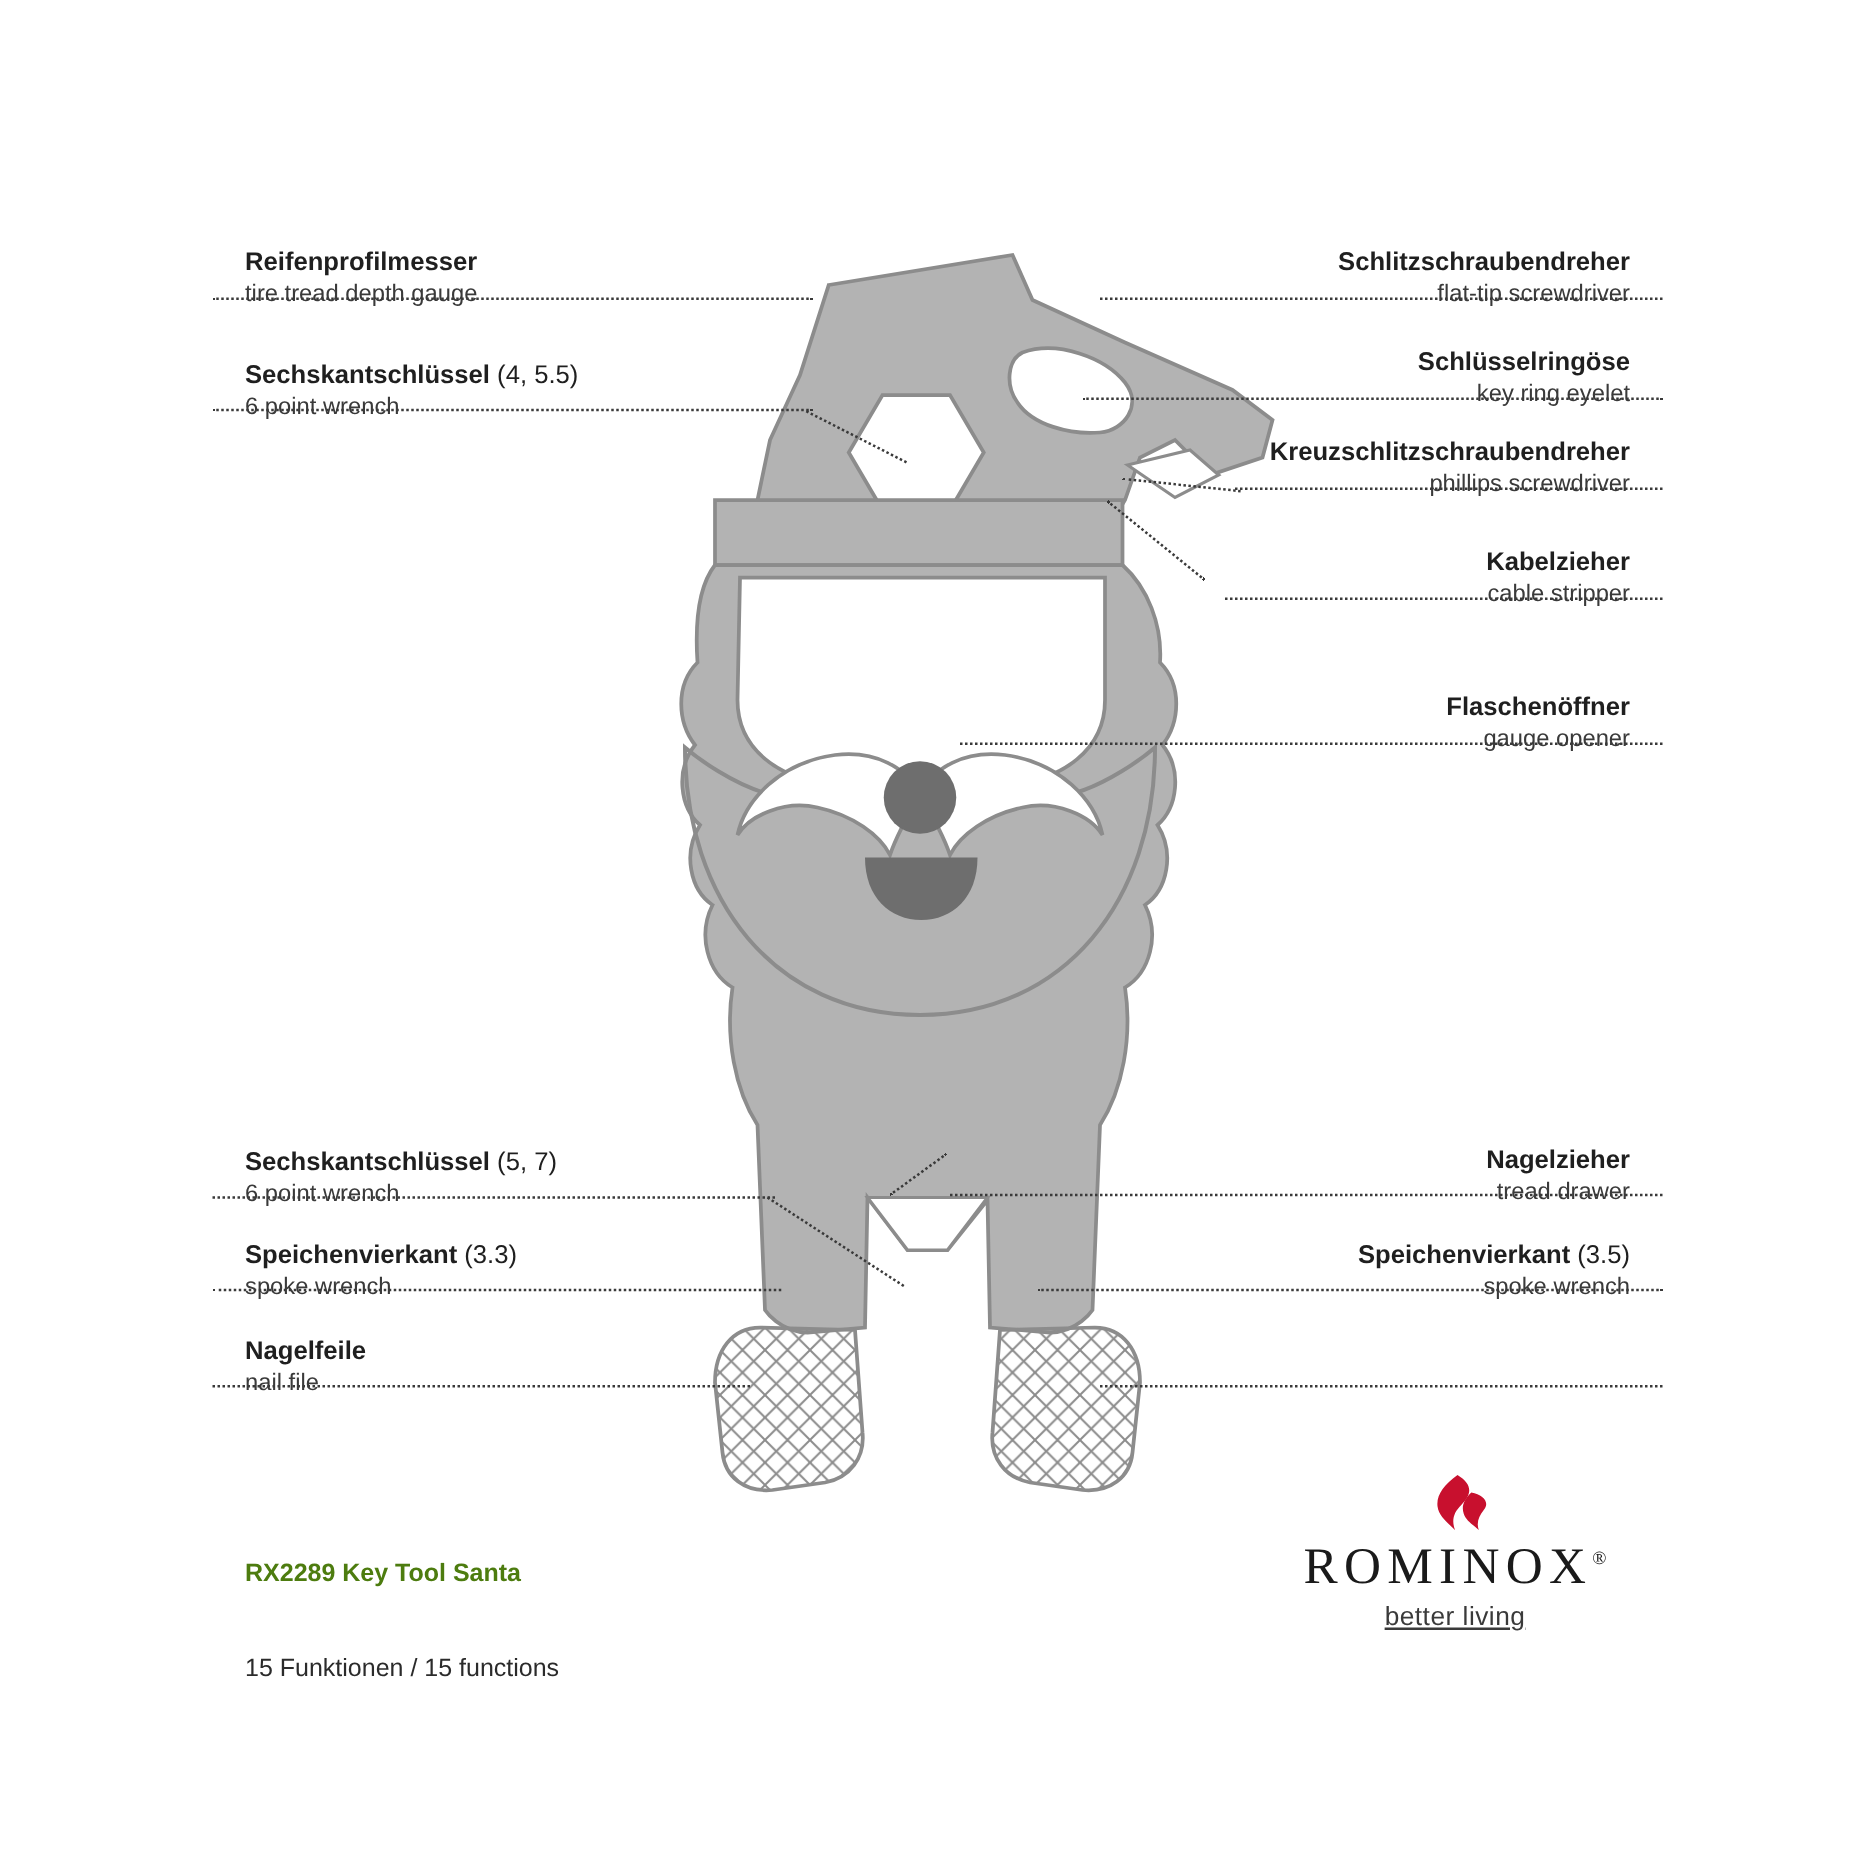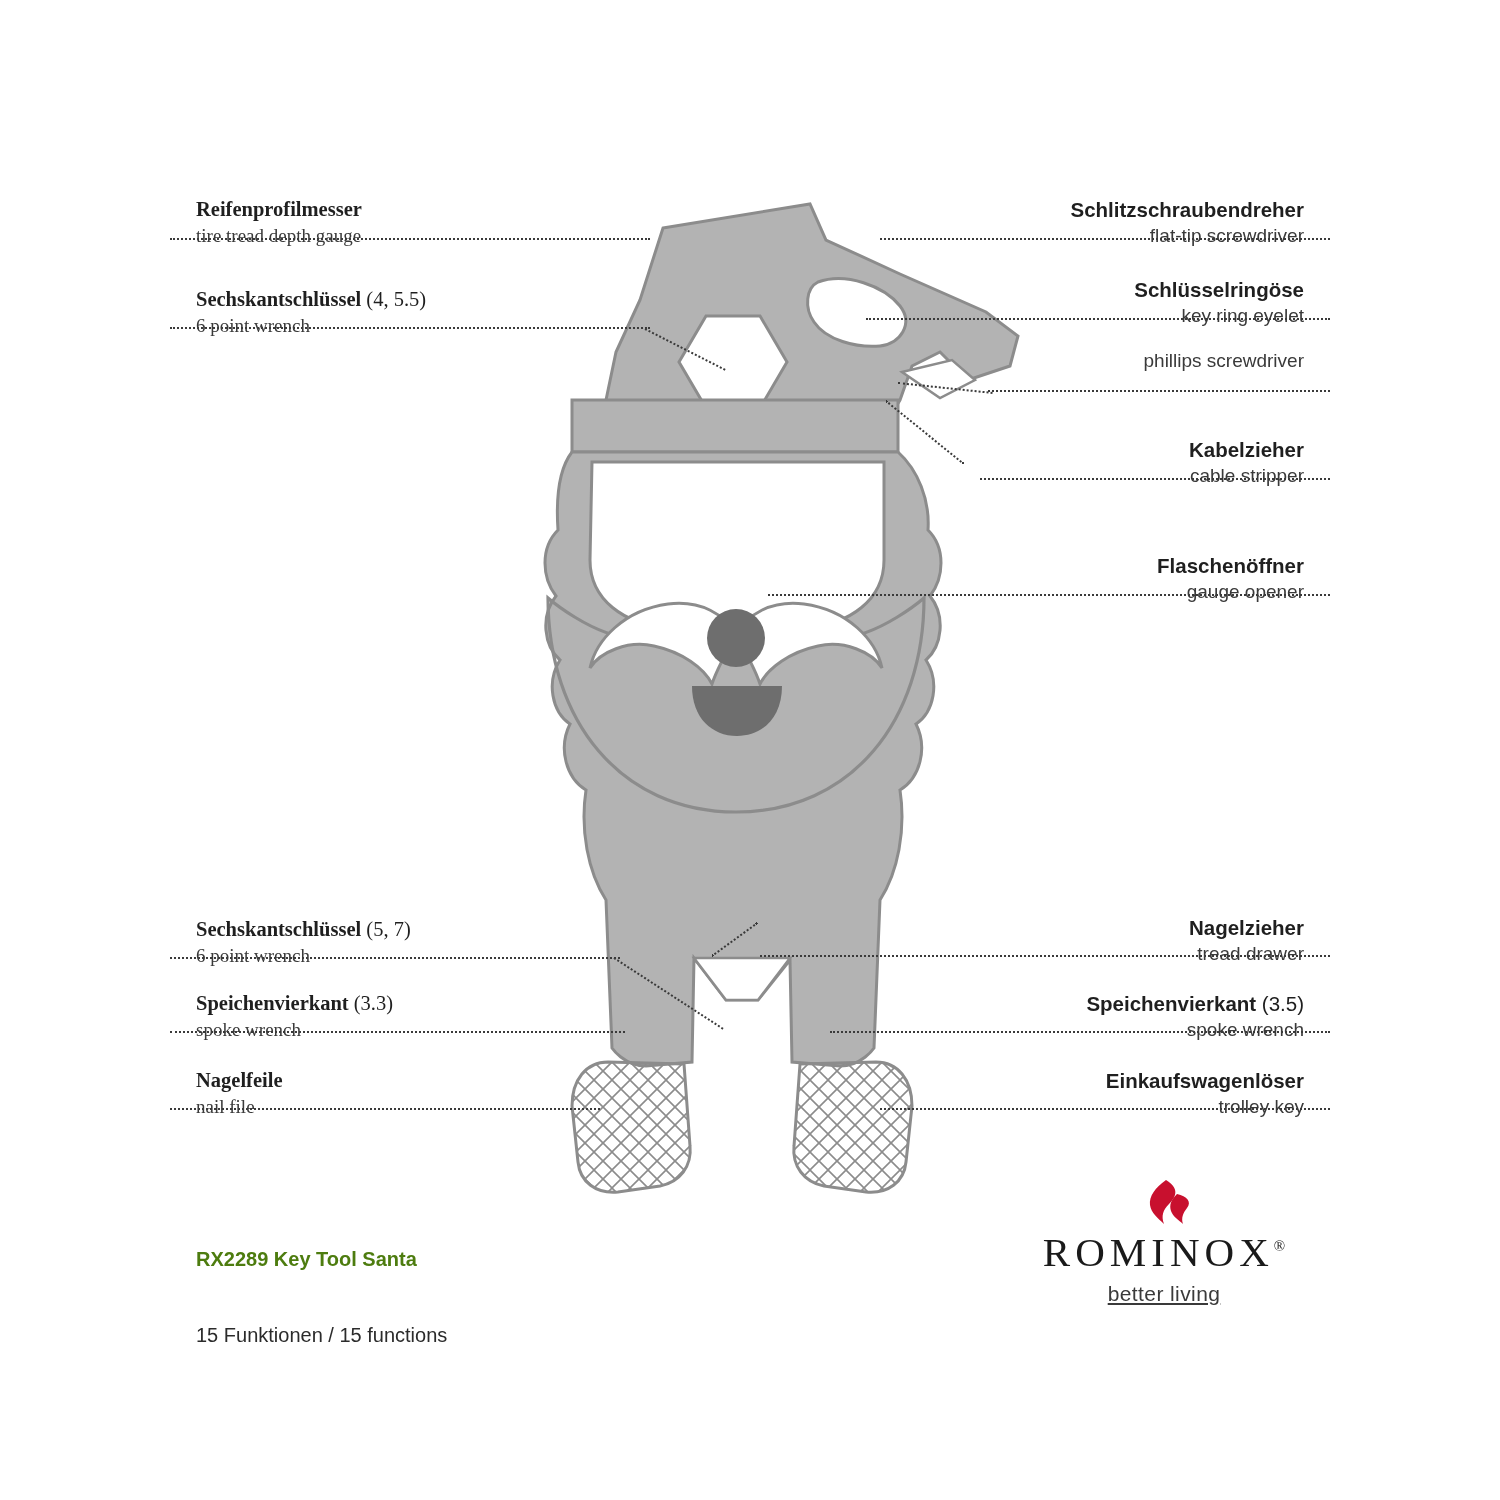--- a/index.html
+++ b/index.html
@@ -37,21 +37,20 @@
   }
   .label .en {
     font-size: 19px;
     font-weight: normal;
     color: #3a3a3a;
     line-height: 1.32;
     white-space: nowrap;
   }
   .label.left {
     text-align: left;
-    font-family: Liberation Serif, serif;
   }
   .label.right {
     text-align: right;
   }
   .label.right .de, .label.right .en { text-align: right; }
 
   
   .leader {
     position: absolute;
     border-top: 2.5px dotted #3a3a3a;
@@ -297,20 +296,21 @@
     <div class="de"><span>Nagelfeile</span><span class="sz"></span></div>
     <div class="en">nail file</div>
   </div>
 
   <div class="label right" style="left:884px; top:276px; width:420px;">
     <div class="de"><span>Schlüsselringöse</span><span class="sz"></span></div>
     <div class="en">key ring eyelet</div>
   </div>
 
   <div class="label right" style="left:864px; top:348px; width:440px;">
+    <div class="de"><span>Kreuzschlitzschraubendreher</span><span class="sz"></span></div>
     <div class="en">phillips screwdriver</div>
   </div>
 
   <div class="label right" style="left:884px; top:436px; width:420px;">
     <div class="de"><span>Kabelzieher</span><span class="sz"></span></div>
     <div class="en">cable stripper</div>
   </div>
 
   <div class="label right" style="left:884px; top:552px; width:420px;">
     <div class="de"><span>Flaschenöffner</span><span class="sz"></span></div>
@@ -320,24 +320,20 @@
   <div class="label right" style="left:884px; top:914px; width:420px;">
     <div class="de"><span>Nagelzieher</span><span class="sz"></span></div>
     <div class="en">tread drawer</div>
   </div>
 
   <div class="label right" style="left:884px; top:990px; width:420px;">
     <div class="de"><span>Speichenvierkant</span><span class="sz"> (3.5)</span></div>
     <div class="en">spoke wrench</div>
   </div>
 
-  <div class="label right" style="left:884px; top:1067px; width:420px;">
-    <div class="de"><span>Einkaufswagenlöser</span><span class="sz"></span></div>
-    <div class="en">trolley key</div>
-  </div>
 
   <div id="product-caption">
     <div class="name">RX2289 Key Tool Santa</div>
     <div class="funcs">15 Funktionen / 15 functions</div>
   </div>
 
   <div id="brand">
     <div class="mark">
       <svg width="62" height="48" viewBox="0 0 62 48">
         <path d="M33 2 C22 10 16 18 17 27 C18 35 25 40 31 46 C28 38 30 32 36 26 C44 18 46 10 33 2 Z" fill="#c8102e"></path>

